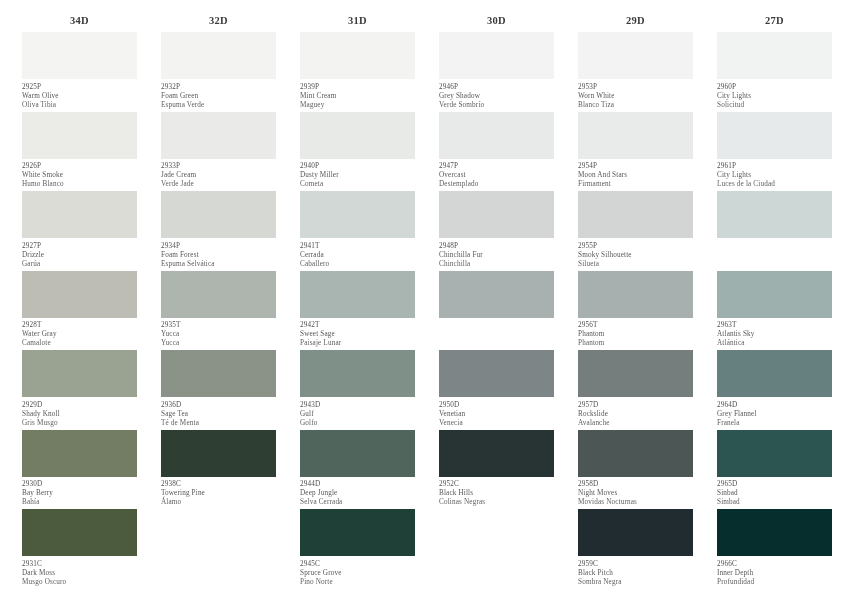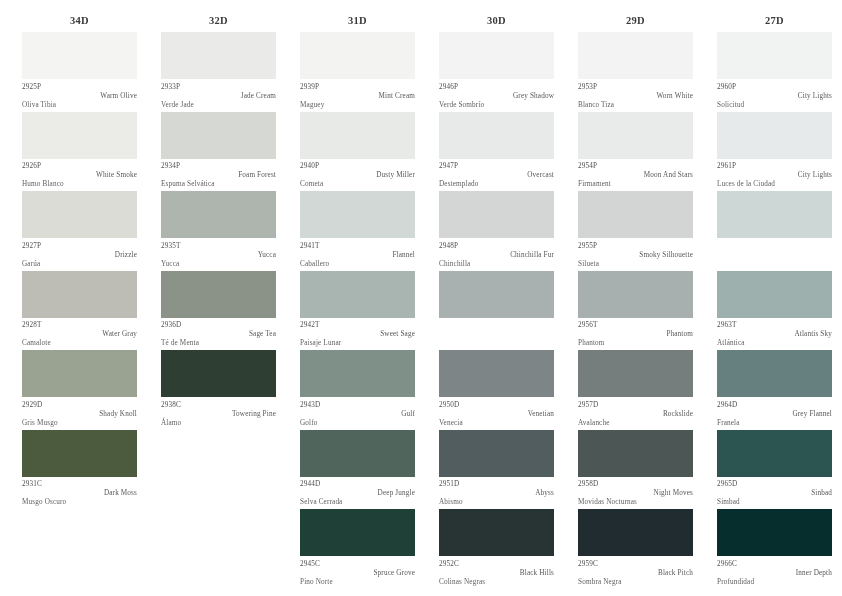--- a/index.html
+++ b/index.html
@@ -76,21 +76,20 @@
     white-space: nowrap;
     letter-spacing: 0.15px;
     font-family: "Liberation Serif", "DejaVu Serif", serif;
   }
 
   .lbl-code {
     color: #4f4f4f;
   }
   .lbl-en {
     color: #575757;
-    text-align: right;
   }
   .lbl-es {
     color: #5e5e5e;
   }
 </style>
 </head>
 <body>
 
 <div id="sheet">
   <div id="grid">
@@ -130,31 +129,47 @@
         </div>
         <div class="swatch-cell">
           <div class="swatch" style="background-color: rgb(154, 162, 146);"></div>
           <div class="swatch-labels">
             <span class="lbl lbl-code">2929D</span>
             <span class="lbl lbl-en">Shady Knoll</span>
             <span class="lbl lbl-es">Gris Musgo</span>
           </div>
         </div>
         <div class="swatch-cell">
+          <div class="swatch" style="background-color: rgb(115, 125, 100);"></div>
+          <div class="swatch-labels">
+            <span class="lbl lbl-code">2930D</span>
+            <span class="lbl lbl-en">Bay Berry</span>
+            <span class="lbl lbl-es">Bahía</span>
+          </div>
+        </div>
+        <div class="swatch-cell">
           <div class="swatch" style="background-color: rgb(76, 90, 62);"></div>
           <div class="swatch-labels">
             <span class="lbl lbl-code">2931C</span>
             <span class="lbl lbl-en">Dark Moss</span>
             <span class="lbl lbl-es">Musgo Oscuro</span>
           </div>
         </div>
       </div>
       <div class="col">
         <div class="col-header">32D</div>
         <div class="swatch-cell">
+          <div class="swatch" style="background-color: rgb(243, 243, 241);"></div>
+          <div class="swatch-labels">
+            <span class="lbl lbl-code">2932P</span>
+            <span class="lbl lbl-en">Foam Green</span>
+            <span class="lbl lbl-es">Espuma Verde</span>
+          </div>
+        </div>
+        <div class="swatch-cell">
           <div class="swatch" style="background-color: rgb(234, 234, 232);"></div>
           <div class="swatch-labels">
             <span class="lbl lbl-code">2933P</span>
             <span class="lbl lbl-en">Jade Cream</span>
             <span class="lbl lbl-es">Verde Jade</span>
           </div>
         </div>
         <div class="swatch-cell">
           <div class="swatch" style="background-color: rgb(214, 216, 212);"></div>
           <div class="swatch-labels">
@@ -203,21 +218,21 @@
           <div class="swatch-labels">
             <span class="lbl lbl-code">2940P</span>
             <span class="lbl lbl-en">Dusty Miller</span>
             <span class="lbl lbl-es">Cometa</span>
           </div>
         </div>
         <div class="swatch-cell">
           <div class="swatch" style="background-color: rgb(210, 216, 213);"></div>
           <div class="swatch-labels">
             <span class="lbl lbl-code">2941T</span>
-            <span class="lbl lbl-en">Flannel</span>
+            <span class="lbl lbl-en">Cerrada</span>
             <span class="lbl lbl-es">Caballero</span>
           </div>
         </div>
         <div class="swatch-cell">
           <div class="swatch" style="background-color: rgb(168, 181, 176);"></div>
           <div class="swatch-labels">
             <span class="lbl lbl-code">2942T</span>
             <span class="lbl lbl-en">Sweet Sage</span>
             <span class="lbl lbl-es">Paisaje Lunar</span>
           </div>
@@ -278,28 +293,20 @@
         </div>
         <div class="swatch-cell">
           <div class="swatch" style="background-color: rgb(125, 133, 134);"></div>
           <div class="swatch-labels">
             <span class="lbl lbl-code">2950D</span>
             <span class="lbl lbl-en">Venetian</span>
             <span class="lbl lbl-es">Venecia</span>
           </div>
         </div>
         <div class="swatch-cell">
-          <div class="swatch" style="background-color: rgb(82, 93, 95);"></div>
-          <div class="swatch-labels">
-            <span class="lbl lbl-code">2951D</span>
-            <span class="lbl lbl-en">Abyss</span>
-            <span class="lbl lbl-es">Abismo</span>
-          </div>
-        </div>
-        <div class="swatch-cell">
           <div class="swatch" style="background-color: rgb(40, 51, 52);"></div>
           <div class="swatch-labels">
             <span class="lbl lbl-code">2952C</span>
             <span class="lbl lbl-en">Black Hills</span>
             <span class="lbl lbl-es">Colinas Negras</span>
           </div>
         </div>
       </div>
       <div class="col">
         <div class="col-header">29D</div>

